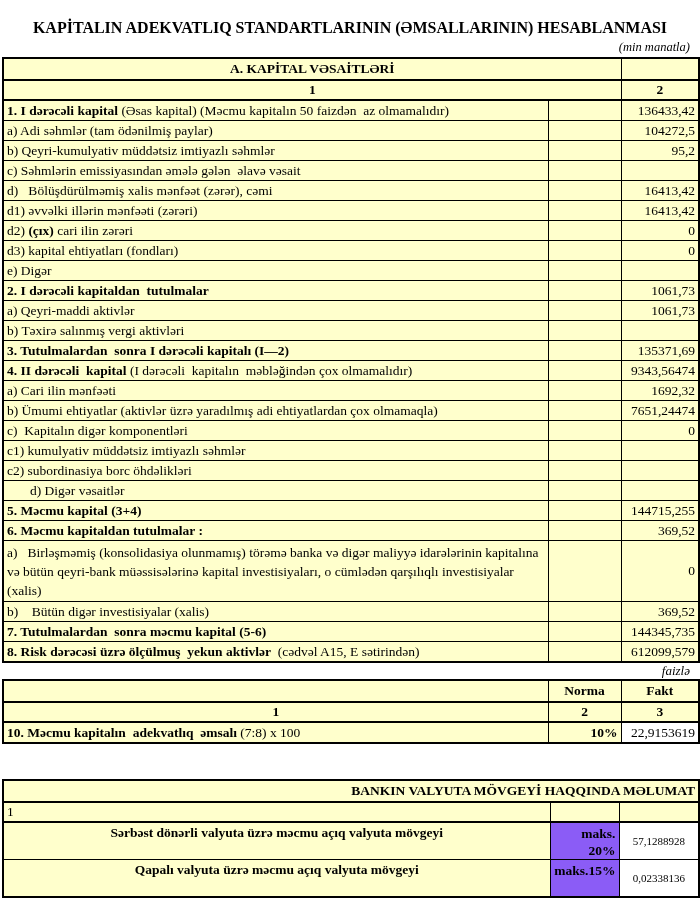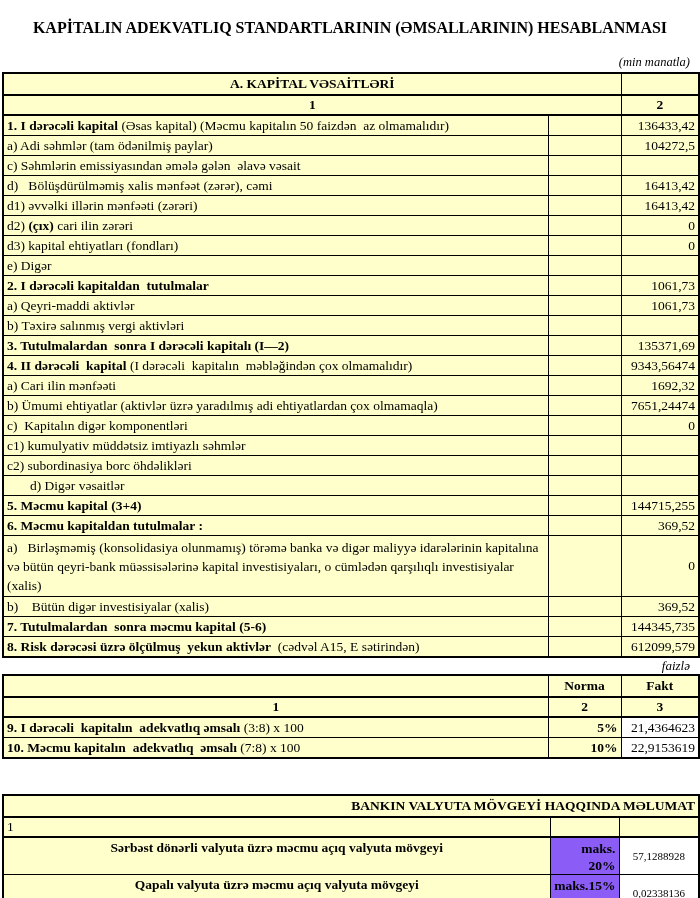--- a/index.html
+++ b/index.html
@@ -1,18 +1,18 @@
 <!DOCTYPE html>
 <html><head>
 <meta charset="utf-8">
 <style>
   html,body{margin:0;padding:0;background:#ffffff;}
   body{width:700px;height:898px;font-family:"Liberation Serif",serif;color:#000;overflow:hidden;}
   .title{font-weight:bold;font-size:16px;text-align:center;padding-top:19px;white-space:nowrap;}
-  .unit-note{font-style:italic;font-size:12.5px;text-align:right;padding-right:10px;margin-top:18px;margin-bottom:2px;}
+  .unit-note{font-style:italic;font-size:12.5px;text-align:right;padding-right:10px;margin-top:3px;margin-bottom:2px;}
   .pct-note{font-style:italic;font-size:13px;text-align:right;padding-right:6px;line-height:14px;margin:1px 4px 1px 0;}
 
   table{border-collapse:collapse;table-layout:fixed;width:696px;margin-left:2px;border:2px solid #000;padding-left:38px;}
   td{background:#FFFFCC;border:1px solid #000;font-size:13.5px;padding:0 3px;vertical-align:middle;height:19px;overflow:hidden;}
   td.lbl{text-align:left;white-space:pre-wrap;line-height:19px;}
   td.val{text-align:right;}
   td.hdr{font-weight:bold;text-align:center;border-bottom:2px solid #000;height:20px;}
   td.numrow{font-weight:bold;text-align:center;border-bottom:2px solid #000;height:18px;}
   tr.tall td{height:58px;}
   tr.tall td.lbl{line-height:19px;padding-top:1px;padding-bottom:1px;}
@@ -55,20 +55,25 @@
           <td class="lbl"><span class="b">1. I dərəcəli kapital</span><span> (Əsas kapital) (Məcmu kapitalın 50 faizdən  az olmamalıdır)</span></td>
           <td></td>
           <td class="val">136433,42</td>
         </tr>
         <tr>
           <td class="lbl"><span>a) Adi səhmlər (tam ödənilmiş paylar)</span></td>
           <td></td>
           <td class="val">104272,5</td>
         </tr>
         <tr>
+          <td class="lbl"><span>b) Qeyri-kumulyativ müddətsiz imtiyazlı səhmlər</span></td>
+          <td></td>
+          <td class="val">95,2</td>
+        </tr>
+        <tr>
           <td class="lbl"><span>c) Səhmlərin emissiyasından əmələ gələn  əlavə vəsait</span></td>
           <td></td>
           <td class="val"></td>
         </tr>
         <tr>
           <td class="lbl"><span>d)   Bölüşdürülməmiş xalis mənfəət (zərər), cəmi</span></td>
           <td></td>
           <td class="val">16413,42</td>
         </tr>
         <tr>
@@ -191,25 +196,20 @@
       <tr>
         <td class="hdr"></td>
         <td class="hdr">Norma</td>
         <td class="hdr">Fakt</td>
       </tr>
       <tr>
         <td class="numrow">1</td>
         <td class="numrow">2</td>
         <td class="numrow">3</td>
       </tr>
-    <tr>
-          <td class="lbl"><span class="b">9. I dərəcəli  kapitalın  adekvatlıq əmsalı</span><span> (3:8) x 100</span></td>
-          <td class="norma">5%</td>
-          <td class="fakt">21,4364623</td>
-        </tr>
         <tr>
           <td class="lbl"><span class="b">10. Məcmu kapitalın  adekvatlıq  əmsalı</span><span> (7:8) x 100</span></td>
           <td class="norma">10%</td>
           <td class="fakt">22,9153619</td>
         </tr>
       </tbody>
   </table>
 
   <table id="currency-table">
     <colgroup>

